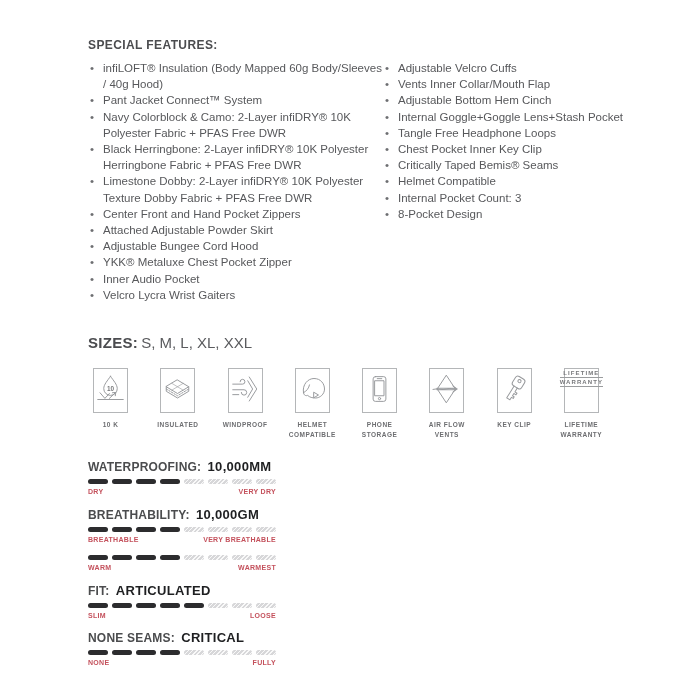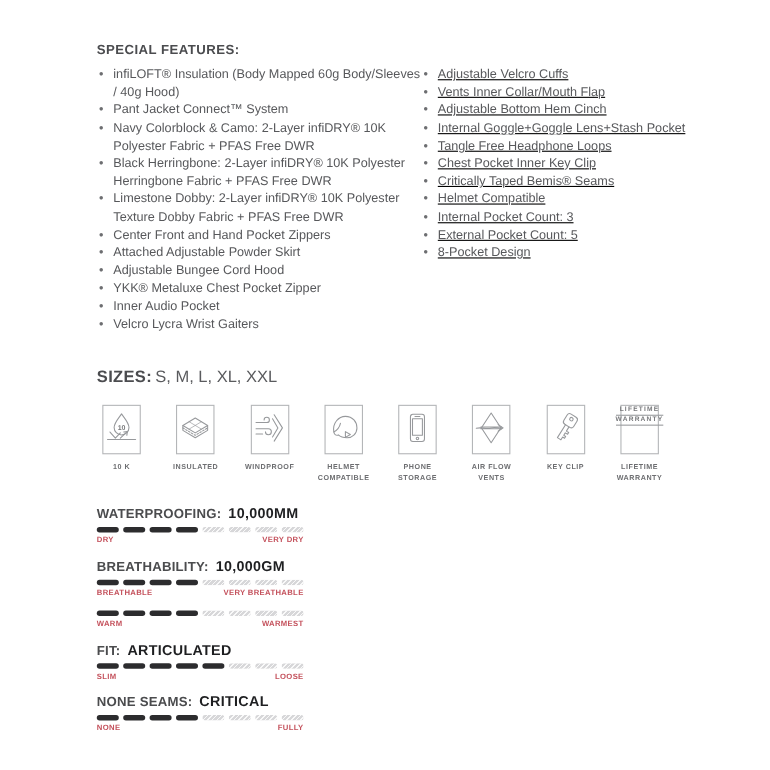--- a/index.html
+++ b/index.html
@@ -6,21 +6,21 @@
   html,body { width:700px; height:700px; background:#ffffff; overflow:hidden;
               font-family:"Liberation Sans", sans-serif; }
   .abs { position:absolute; }
 
   
   #features { left:88px; top:38px; width:556px; }
   .section-heading { font-size:12px; font-weight:bold; letter-spacing:.4px;
                      color:#4b4c4f; }
   .cols { display:flex; margin-top:8px; }
   .col-left  { width:295px; }
-  .col-right { width:260px;text-decoration:underline; }
+  .col-right { width:260px; }
   ul.features { list-style:none; }
   ul.features li { position:relative; padding-left:15px; font-size:11.5px;
                    line-height:16.2px; color:#57585b; }
   ul.features li::before { content:"•"; position:absolute; left:2px; top:0;
                            color:#6d6e71; }
 
   
   #sizes { left:88px; top:334px; font-size:15px; }
   #sizes .lbl { font-weight:bold; color:#4b4c4f; letter-spacing:.3px; }
   #sizes .val { color:#5a5b5e; margin-left:3px; }
@@ -81,21 +81,20 @@
     <ul class="features col-right" id="feat-right">
         <li>Adjustable Velcro Cuffs</li>
         <li>Vents Inner Collar/Mouth Flap</li>
         <li>Adjustable Bottom Hem Cinch</li>
         <li>Internal Goggle+Goggle Lens+Stash Pocket</li>
         <li>Tangle Free Headphone Loops</li>
         <li>Chest Pocket Inner Key Clip</li>
         <li>Critically Taped Bemis® Seams</li>
         <li>Helmet Compatible</li>
         <li>Internal Pocket Count: 3</li>
-        <li>External Pocket Count: 5</li>
         <li>8-Pocket Design</li>
       </ul>
   </div>
 </div>
 
 <div id="sizes" class="abs">
   <span class="lbl">SIZES:</span><span class="val">S, M, L, XL, XXL</span>
 </div>
 
 <div id="icons" class="abs">

